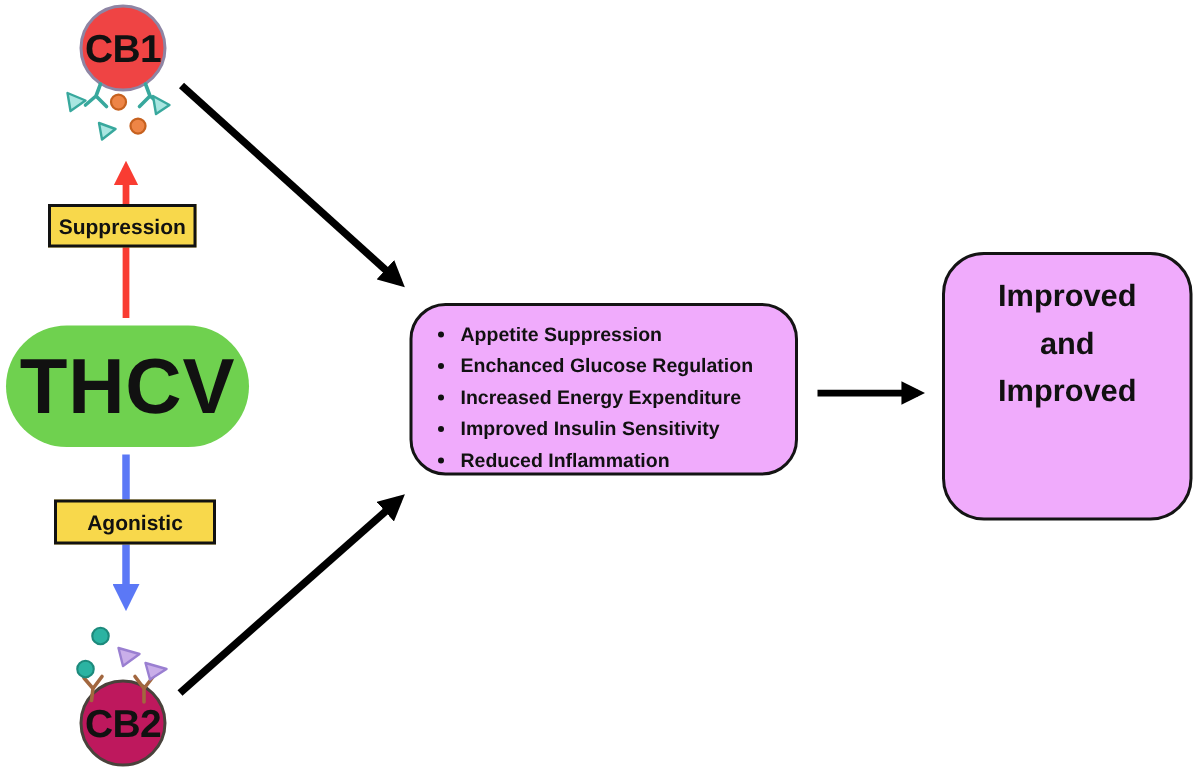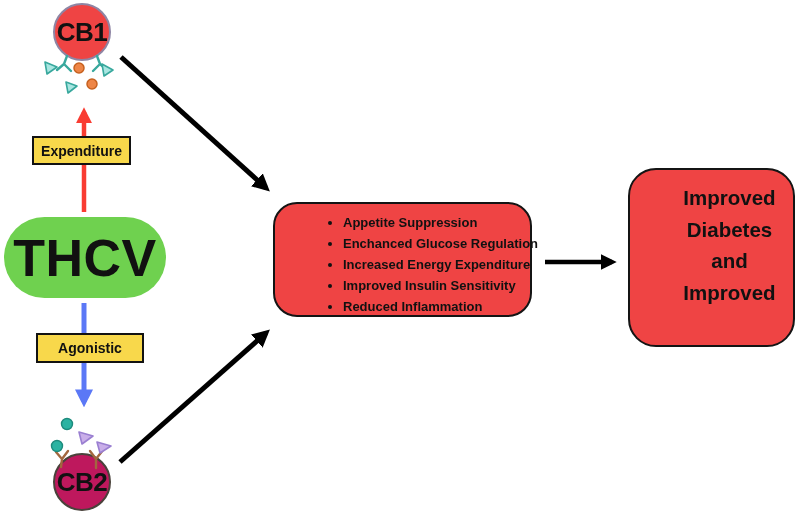--- a/index.html
+++ b/index.html
@@ -11,21 +11,21 @@
   .node{position:absolute;display:flex;align-items:center;justify-content:center;
         box-sizing:border-box;font-weight:bold;text-align:center;z-index:1;}
   .circle{border-radius:50%;font-size:26px;letter-spacing:-0.5px;}
   .cb1{left:53px;top:3px;width:58px;height:58px;background:#ef4444;border:2px solid #8e85a4;}
   .cb2{left:53px;top:453px;width:58px;height:58px;background:#be185d;border:2px solid #49423b;}
   .pill{left:4px;top:217px;width:162px;height:81px;background:#6fd14f;border-radius:41px;
         font-size:52px;letter-spacing:0.5px;}
   .tag{background:#f8d84b;border:2px solid #121212;font-size:14px;z-index:3;}
   .tag-antagonistic{left:32px;top:136px;width:99px;height:29px;}
   .tag-agonistic{left:36px;top:333px;width:108px;height:30px;}
-  .graybox{background:#ef4444;border:2.5px solid #141414;z-index:1;padding-left:36px;}
+  .graybox{background:#f0abfc;border:2.5px solid #141414;z-index:1;}
   .effects{left:273px;top:202px;width:259px;height:115px;border-radius:24px;align-items:flex-start;justify-content:flex-start;}
   .effects ul{margin:0;padding:8px 2px 0 32px;list-style:disc outside;}
   .effects li{font-size:13px;font-weight:bold;line-height:21px;white-space:nowrap;text-align:left;}
   .outcome{left:628px;top:168px;width:167px;height:179px;border-radius:28px;flex-direction:column;
            justify-content:flex-start;padding-top:12px;}
   .outcome div{font-size:20.5px;font-weight:bold;line-height:31.5px;}
 </style>
 </head>
 <body>
 
@@ -72,21 +72,21 @@
 
   <div class="node circle cb1">
     <span>CB1</span>
   </div>
 
   <div class="node pill">
     <span>THCV</span>
   </div>
 
   <div class="node tag tag-antagonistic">
-    <span>Expenditure</span>
+    <span>Suppression</span>
   </div>
 
   <div class="node tag tag-agonistic">
     <span>Agonistic</span>
   </div>
 
   <div class="node circle cb2">
     <span>CB2</span>
   </div>
 
@@ -95,18 +95,17 @@
       <li>Appetite Suppression</li>
       <li>Enchanced Glucose Regulation</li>
       <li>Increased Energy Expenditure</li>
       <li>Improved Insulin Sensitivity</li>
       <li>Reduced Inflammation</li>
     </ul>
   </div>
 
   <div class="node graybox outcome">
     <div>Improved</div>
-    <div>Diabetes</div>
     <div>and</div>
     <div>Improved</div>
   </div>
 
 </div>
 
 </body></html>

